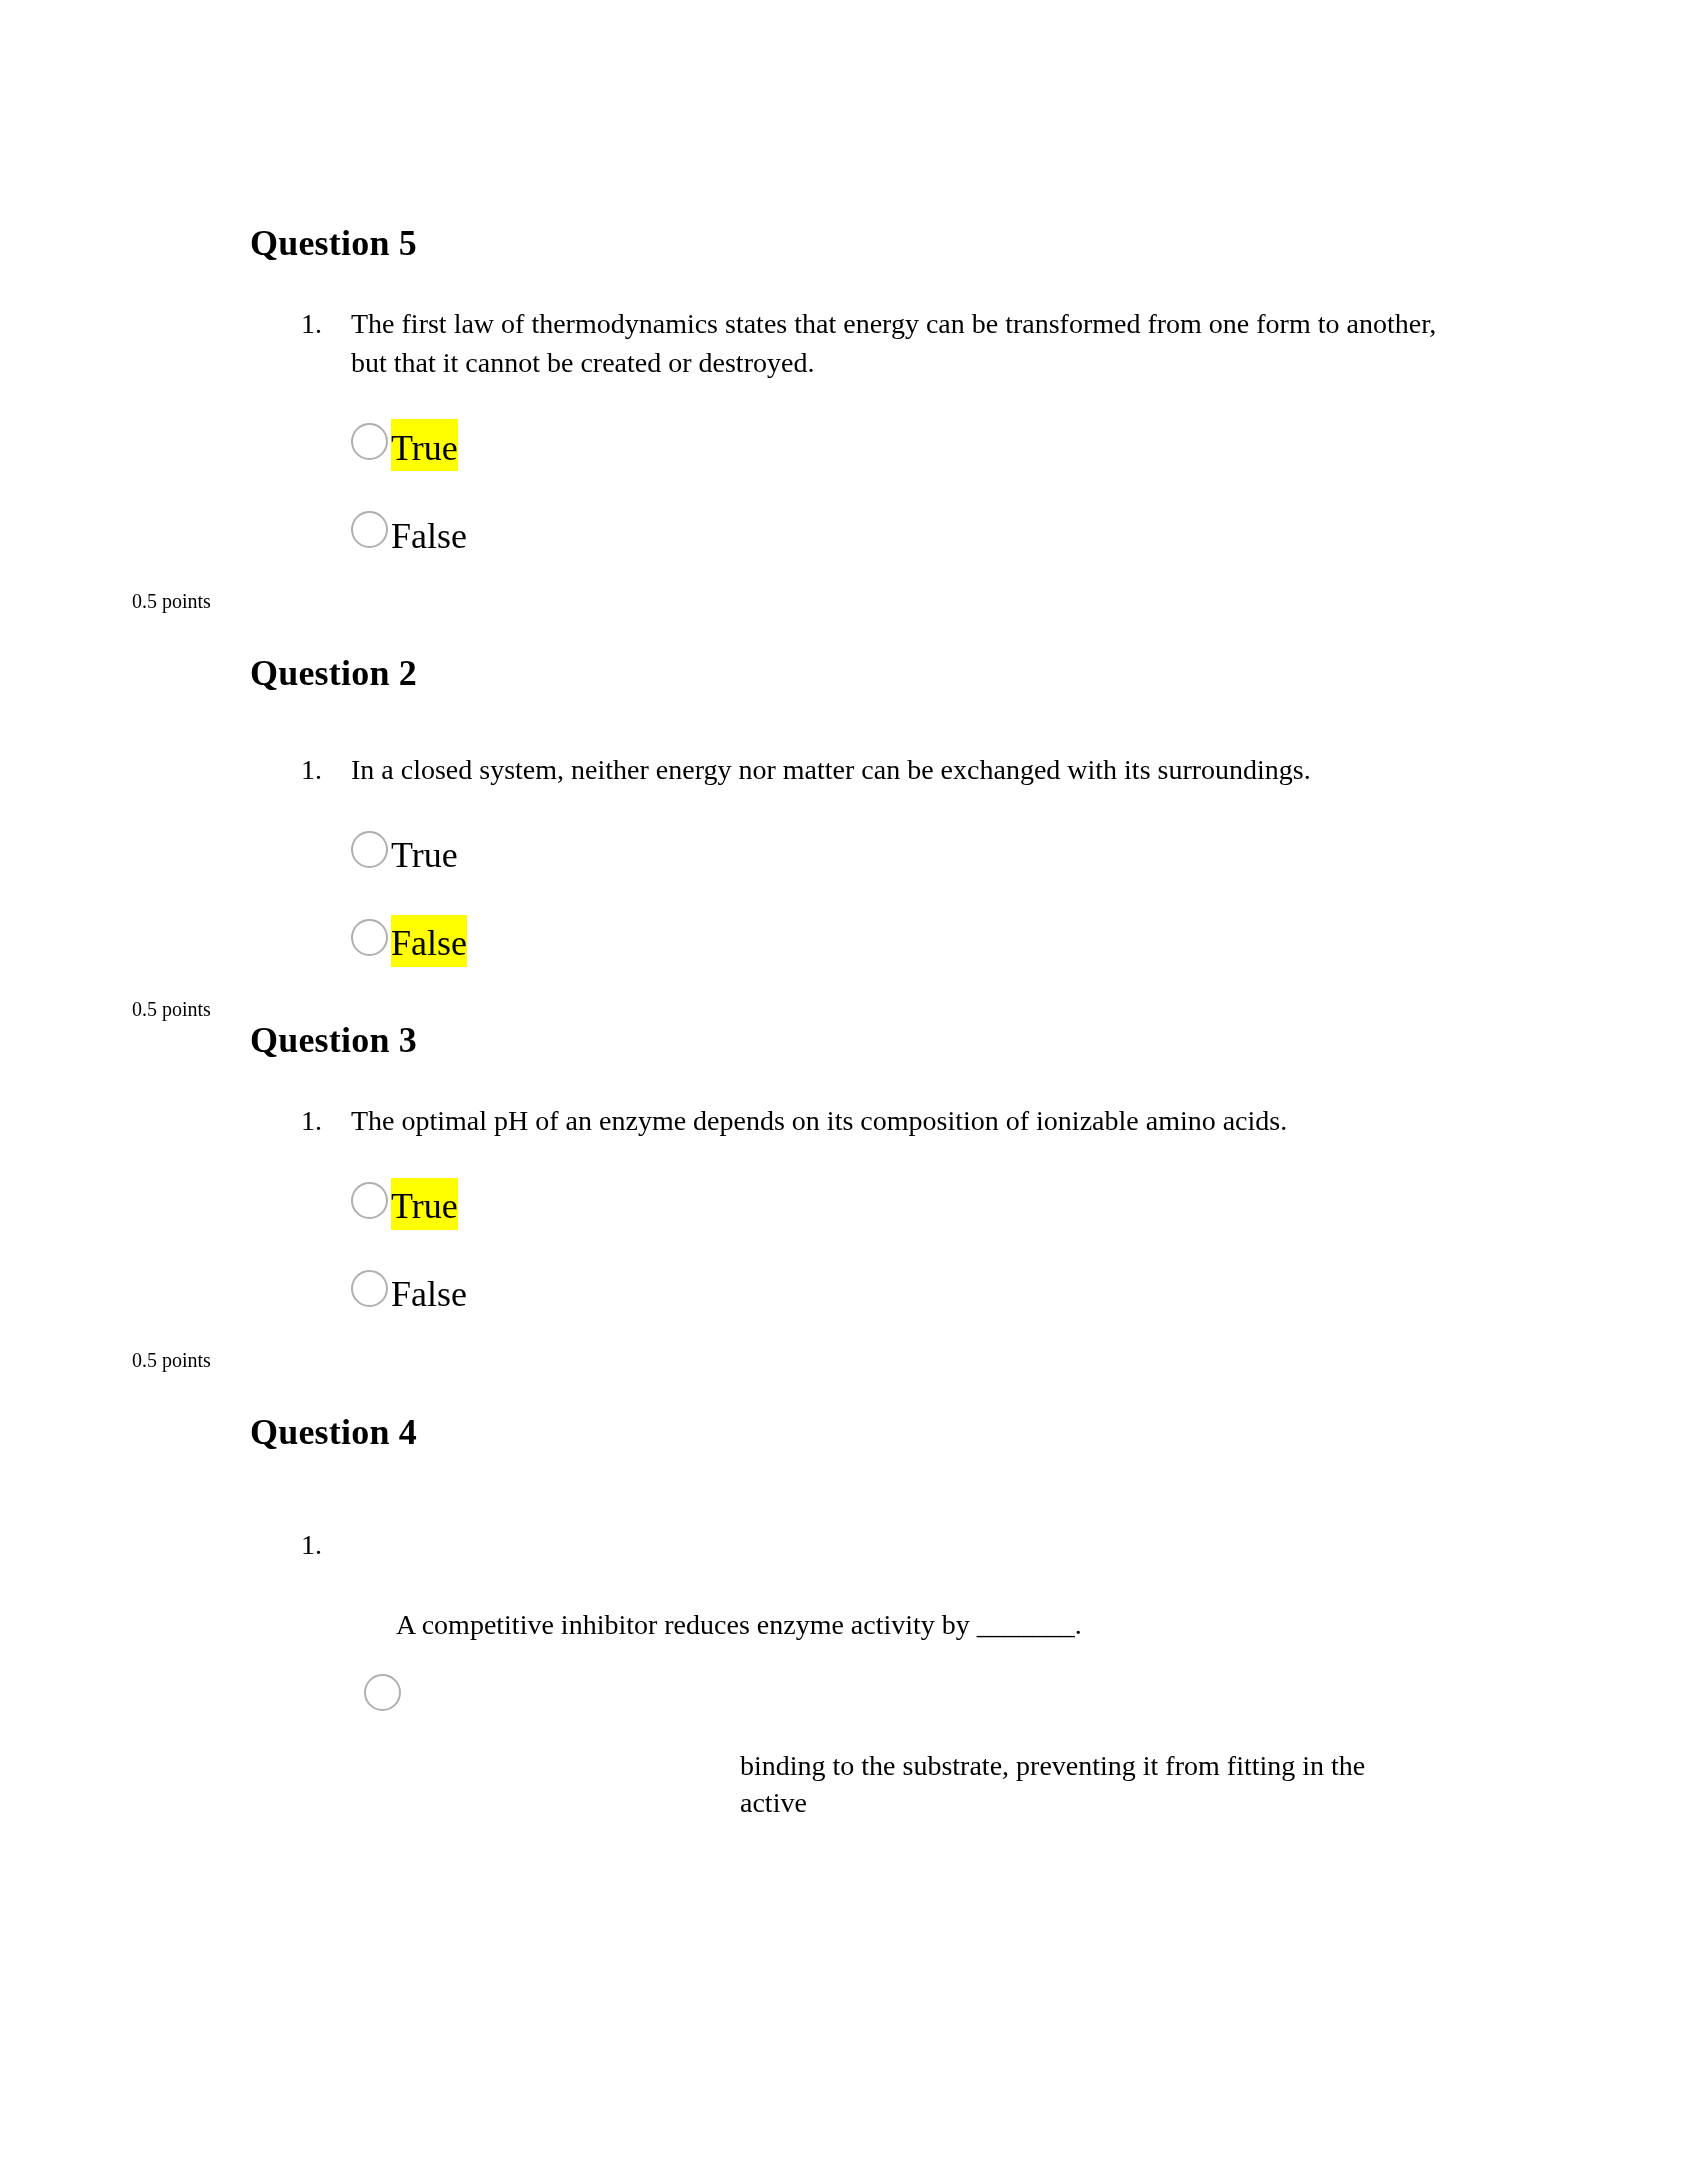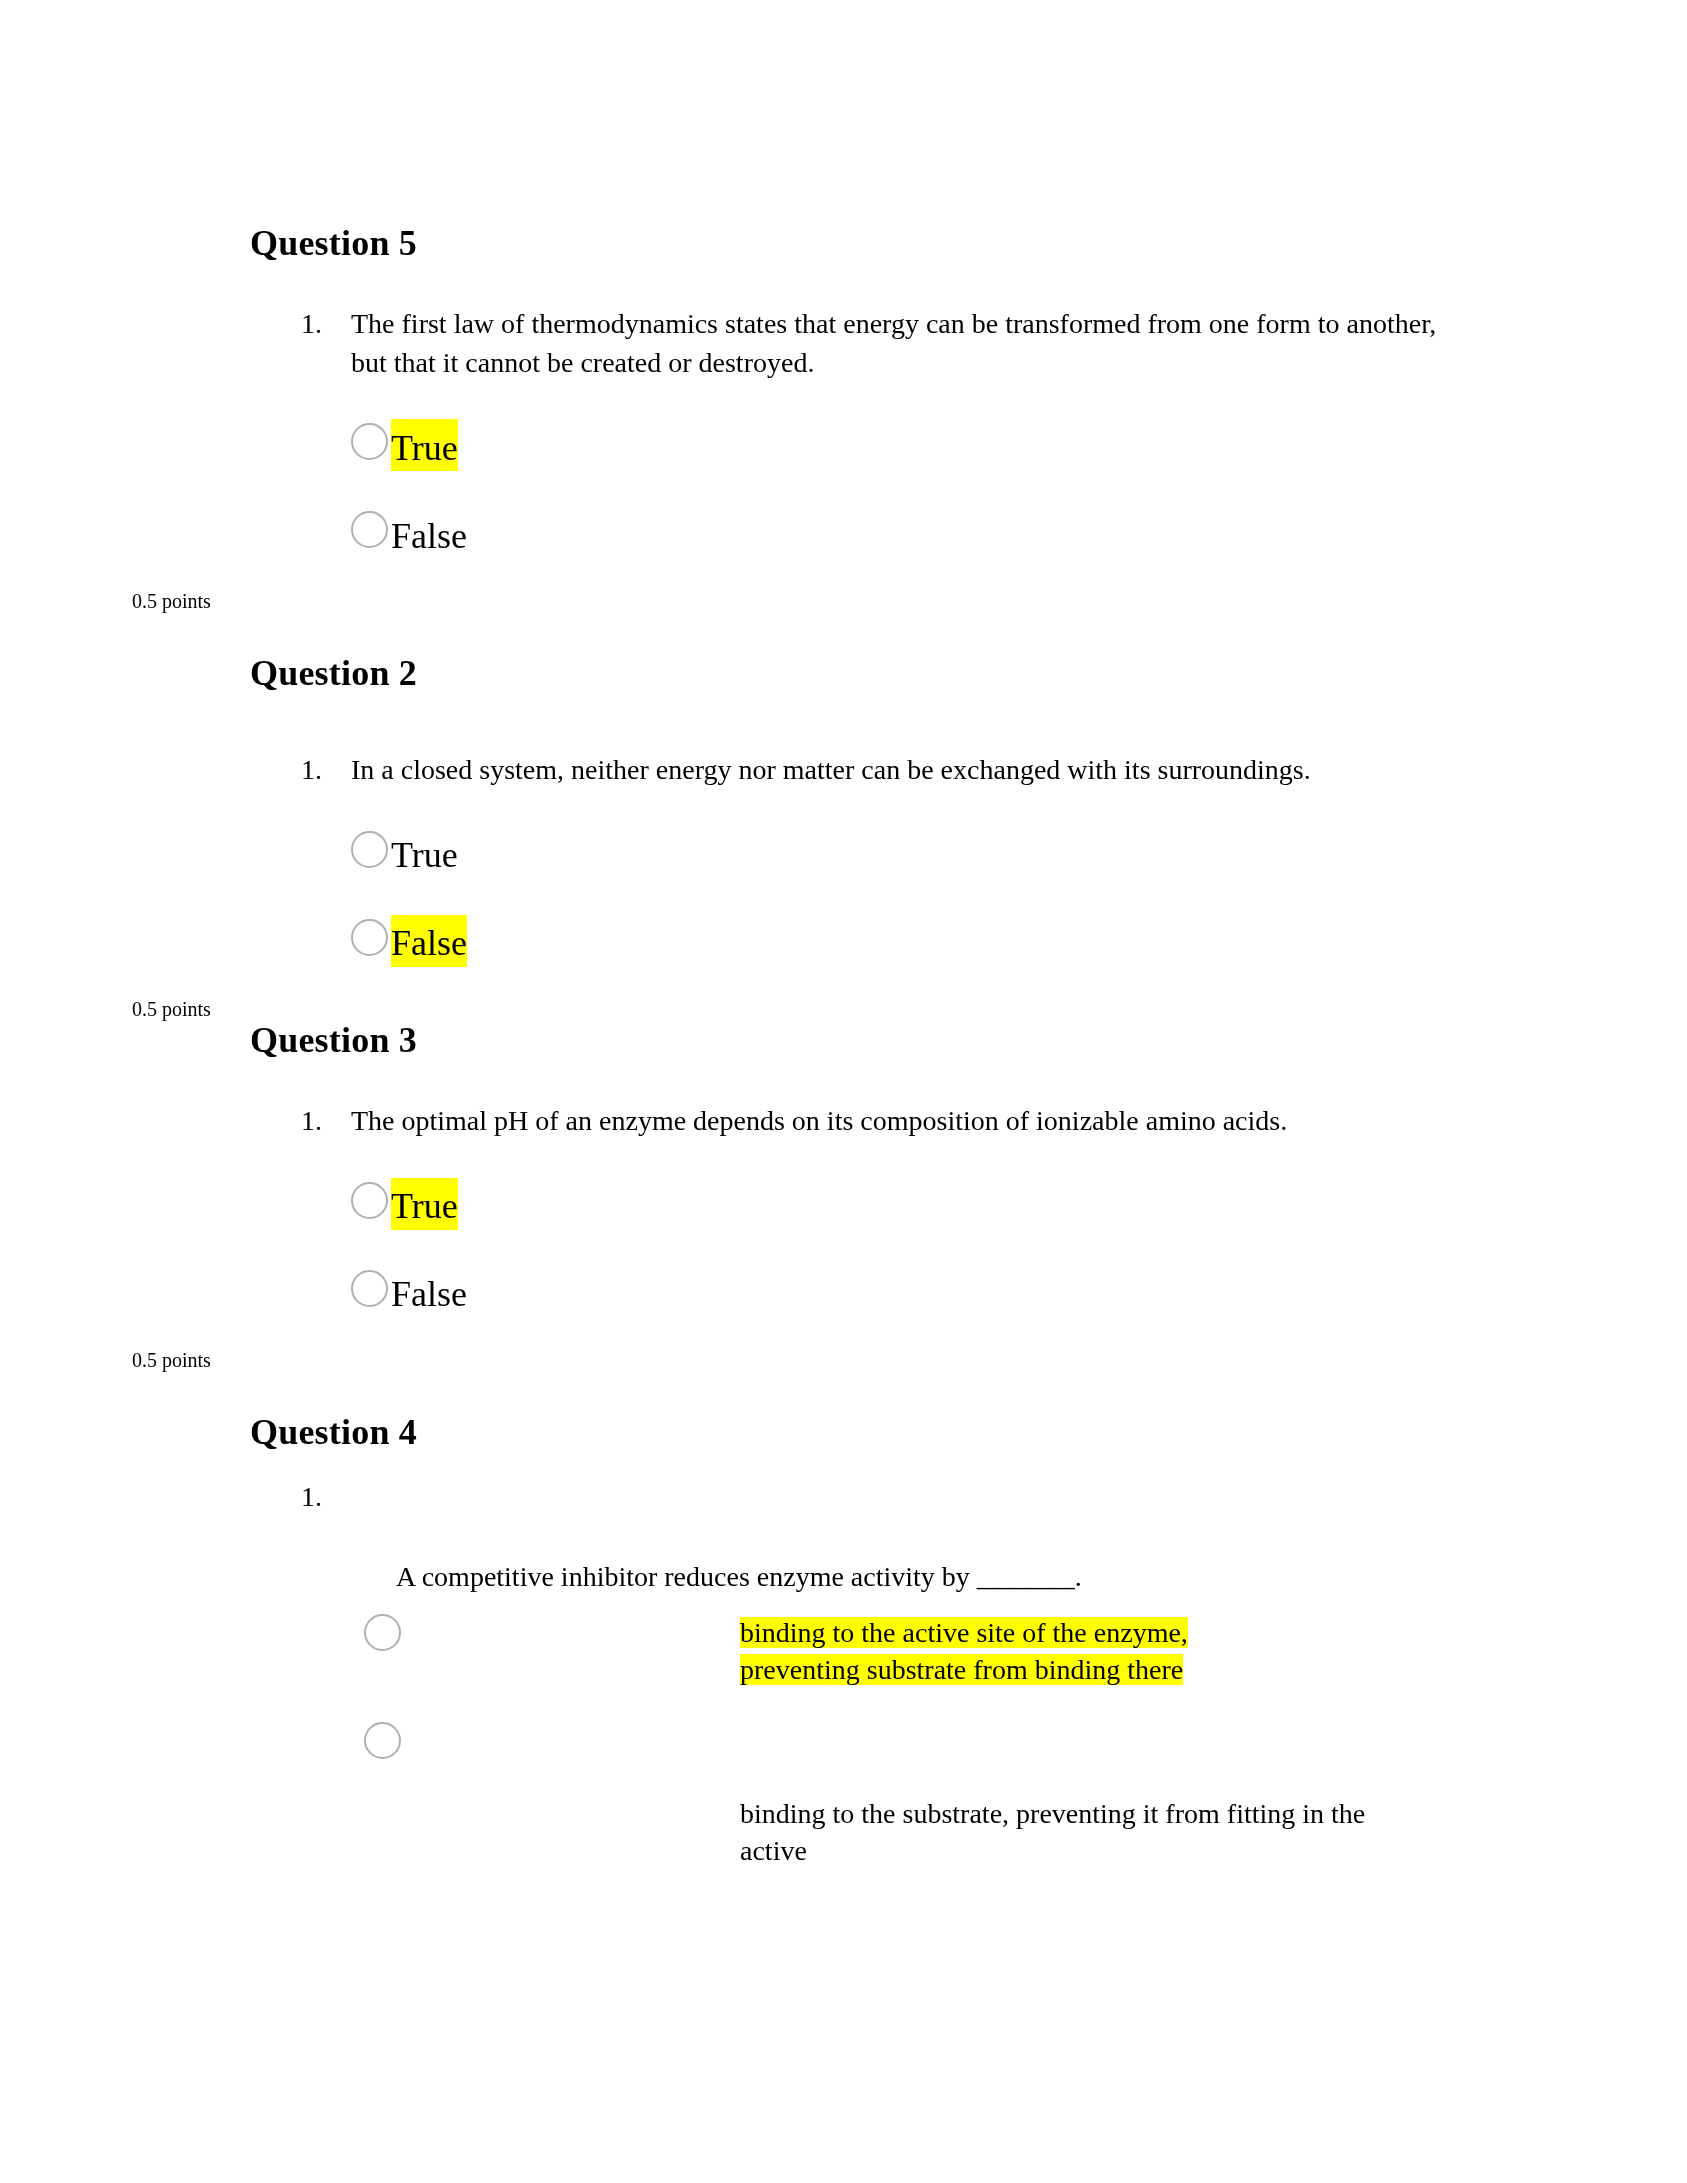--- a/index.html
+++ b/index.html
@@ -211,34 +211,28 @@
         <div class="opt-row">
           <span class="radio"></span>
           <span class="opt-label">False</span>
         </div>
       </div>
 
       <div class="points" style="margin-left:-118px; margin-top:29px;">0.5 points</div>
     </div>
 
     <div style="margin-top:41px;">
-      <h2 class="q-heading" style="margin-bottom:28px;">Question 4</h2>
+      <h2 class="q-heading" style="margin-bottom:76px;">Question 4</h2>
 
       <div class="q4-marker-only">
         <span>1.</span>
       </div>
 
       <div class="q4-stem" style="margin-top:44px;">A competitive inhibitor reduces enzyme activity by _______.</div>
 
-      <div class="q4-opt" style="margin-top:17px;">
-        <span class="q4-radio"></span>
-        <div class="q4-answer">
-          <span class="hl">binding to the active site of the enzyme, preventing substrate from binding there</span>
-        </div>
-      </div>
 
       <div class="q4-opt" style="margin-top:29px;">
         <span class="q4-radio"></span>
         <div class="q4-answer" style="width:662px; padding-top:73px;">
           <span>binding to the substrate, preventing it from fitting in the active</span>
         </div>
       </div>
     </div>
 
   </div>

